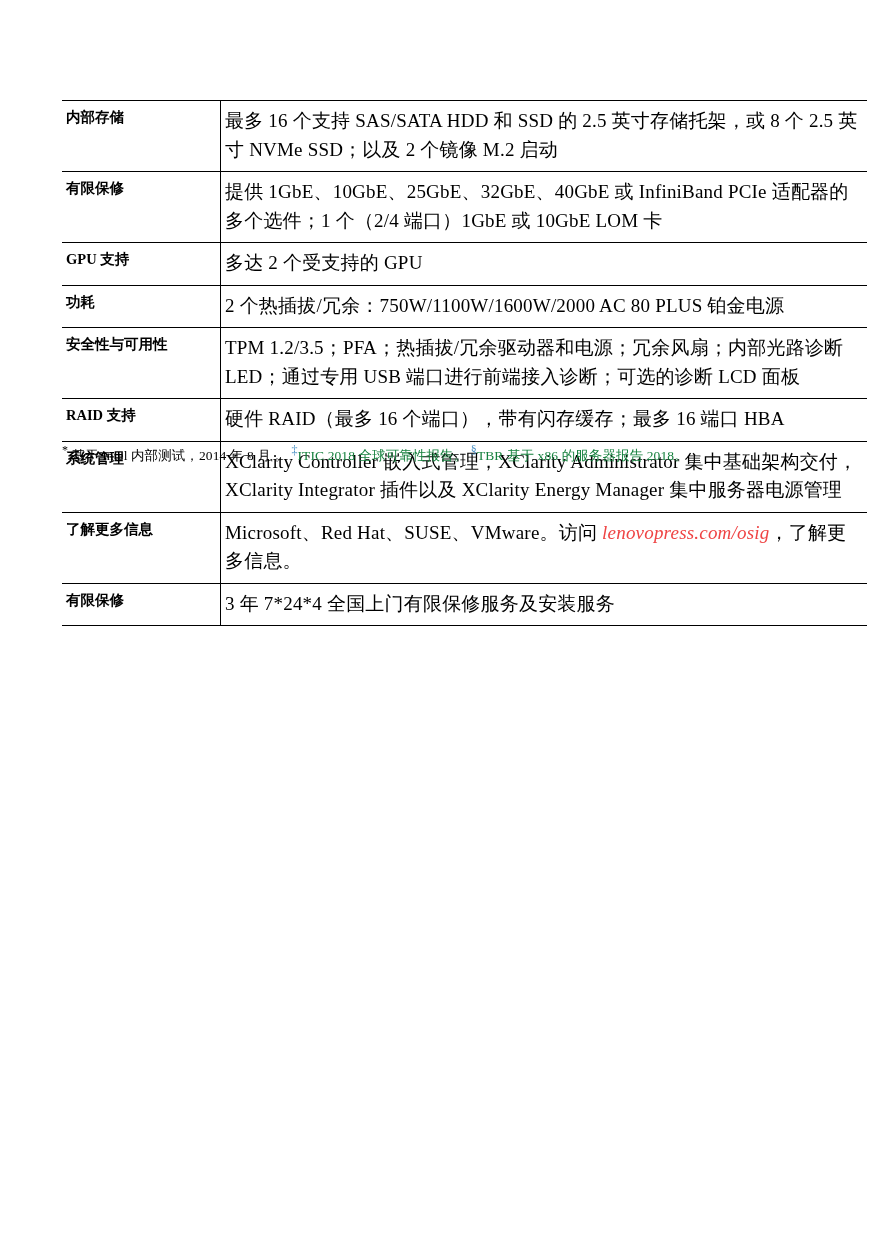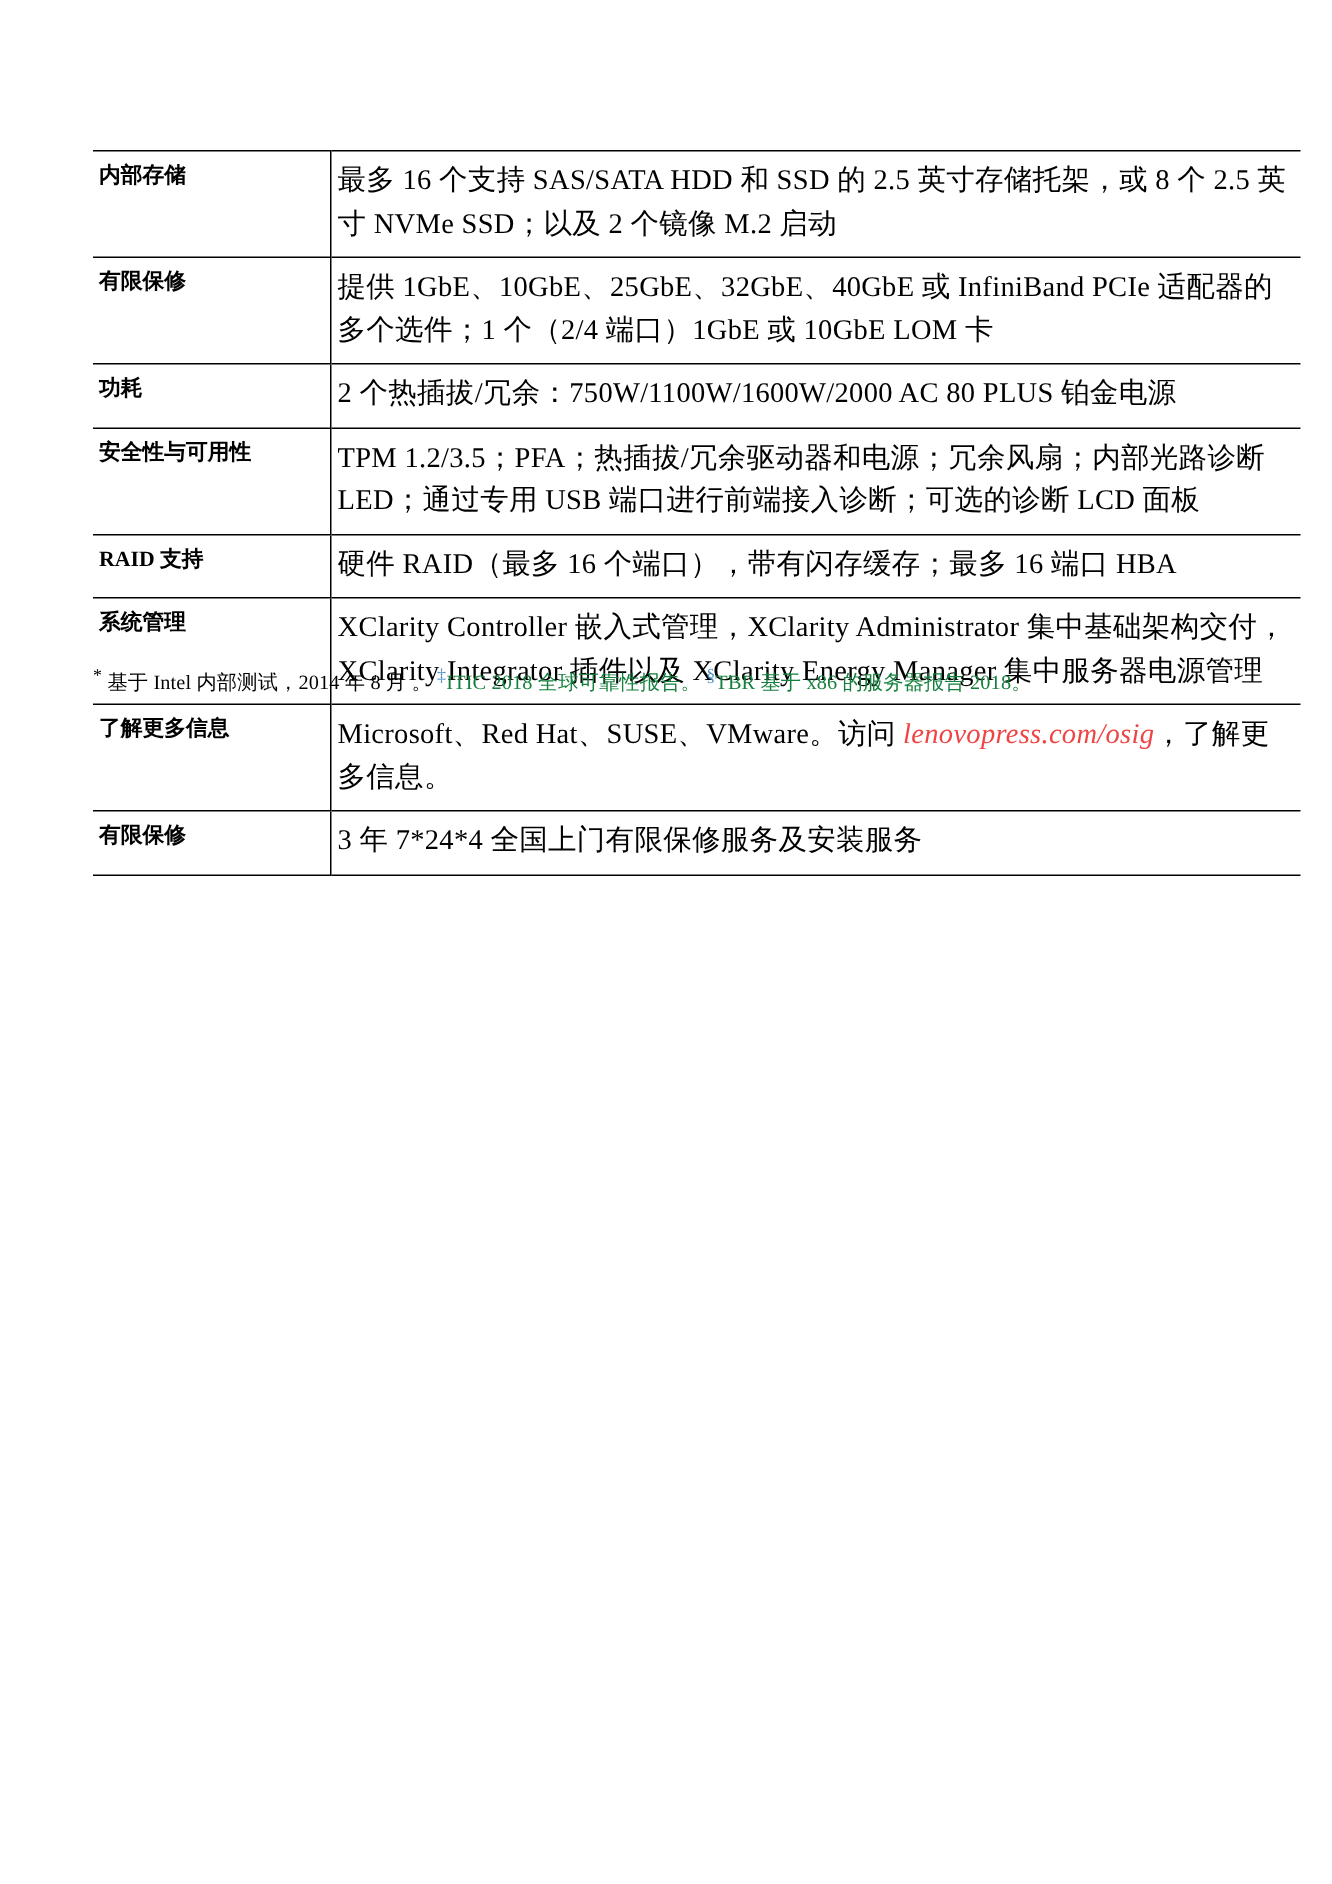--- a/index.html
+++ b/index.html
@@ -90,20 +90,24 @@
     <tbody>
       <tr>
         <td class="col-label">内部存储</td>
         <td class="col-value">最多 16 个支持 SAS/SATA HDD 和 SSD 的 2.5 英寸存储托架，或 8 个 2.5 英寸 NVMe SSD；以及 2 个镜像 M.2 启动</td>
       </tr>
       <tr>
         <td class="col-label">有限保修</td>
         <td class="col-value">提供 1GbE、10GbE、25GbE、32GbE、40GbE 或 InfiniBand PCIe 适配器的多个选件；1 个（2/4 端口）1GbE 或 10GbE LOM 卡</td>
       </tr>
       <tr>
+        <td class="col-label">GPU 支持</td>
+        <td class="col-value">多达 2 个受支持的 GPU</td>
+      </tr>
+      <tr>
         <td class="col-label">功耗</td>
         <td class="col-value">2 个热插拔/冗余：750W/1100W/1600W/2000 AC 80 PLUS 铂金电源</td>
       </tr>
       <tr>
         <td class="col-label">安全性与可用性</td>
         <td class="col-value">TPM 1.2/3.5；PFA；热插拔/冗余驱动器和电源；冗余风扇；内部光路诊断 LED；通过专用 USB 端口进行前端接入诊断；可选的诊断 LCD 面板</td>
       </tr>
       <tr>
         <td class="col-label">RAID 支持</td>
         <td class="col-value">硬件 RAID（最多 16 个端口），带有闪存缓存；最多 16 端口 HBA</td>

